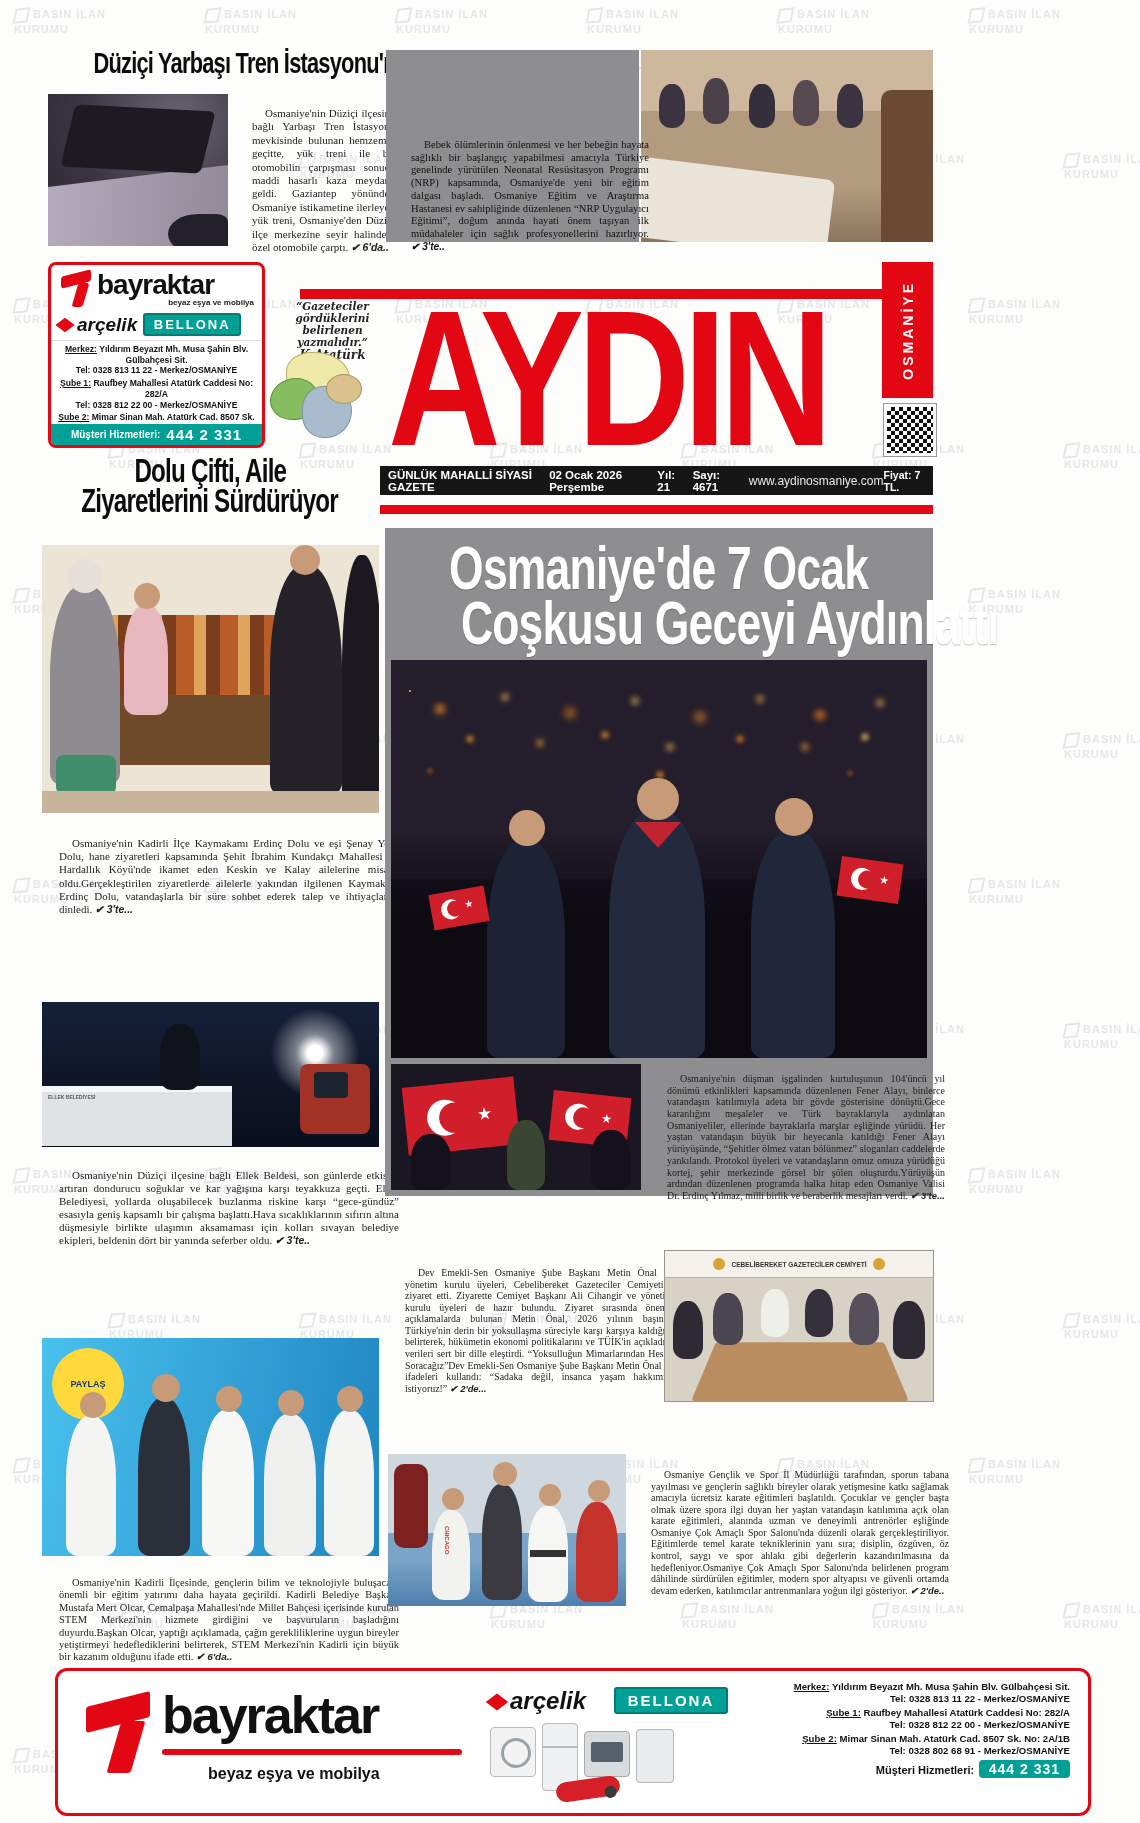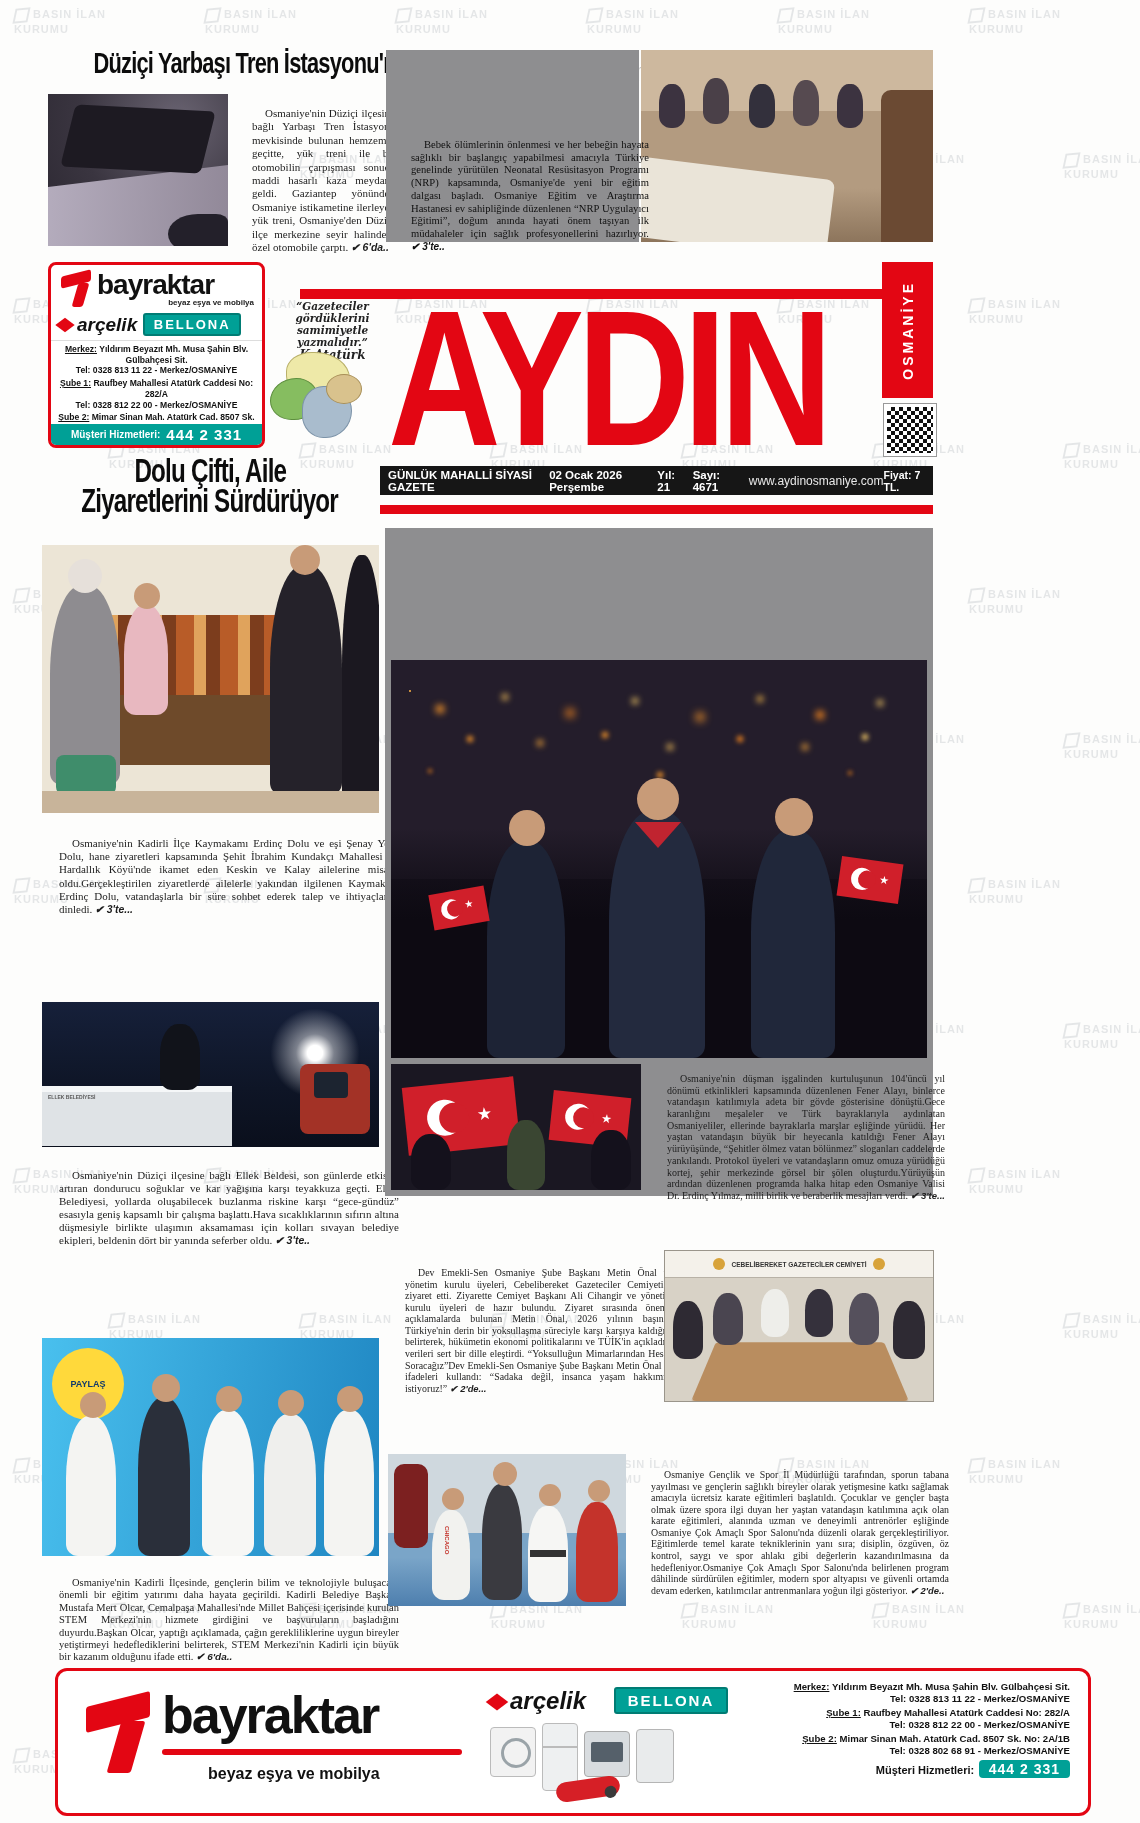--- a/index.html
+++ b/index.html
@@ -199,21 +199,21 @@
       <div class="addr" style="margin-top:2px"><span class="albl">Şube 1:</span> <span>Raufbey Mahallesi Atatürk Caddesi No: 282/A</span><br><span>Tel: 0328 812 22 00 - Merkez/OSMANİYE</span></div>
       <div class="addr" style="margin-top:2px"><span class="albl">Şube 2:</span> <span>Mimar Sinan Mah. Atatürk Cad. 8507 Sk. No: 2A/1B</span><br><span>Tel: 0328 802 68 91 - Merkez/OSMANİYE</span></div>
     </div>
     <div class="teal" style="position:absolute;left:0;bottom:0;width:100%;height:21px;display:flex;align-items:center;justify-content:center;gap:6px;border-radius:0 0 5px 5px">
       <span style="font-size:10px;font-weight:bold">Müşteri Hizmetleri:</span>
       <span style="font-size:15px;font-weight:bold;letter-spacing:1px">444 2 331</span>
     </div>
   </div>
 
   <div class="quote" style="left:262px;top:300px;width:125px;font-size:10.5px;text-align:center">
-    <span>“Gazeteciler gördüklerini</span><br><span>samimiyetle yazmalıdır.”</span><br>
+    <span>“Gazeteciler gördüklerini</span><br><span>belirlenen yazmalıdır.”</span><br>
     <span style="font-size:12px">K.Atatürk</span>
   </div>
   <div class="abs" style="left:268px;top:352px;width:108px;height:92px;z-index:2">
     <div class="ph" style="left:18px;top:0;width:62px;height:46px;background:#eee9a8;border:1px solid #b9b06a;border-radius:40% 55% 45% 50%"></div>
     <div class="ph" style="left:2px;top:26px;width:46px;height:40px;background:#86bd60;border:1px solid #5d8f3e;border-radius:55% 45% 50% 45%"></div>
     <div class="ph" style="left:34px;top:34px;width:48px;height:50px;background:#a9bccd;border:1px solid #7c93a8;border-radius:45% 50% 55% 45%"></div>
     <div class="ph" style="left:58px;top:22px;width:34px;height:28px;background:#d9c28d;border:1px solid #a88f58;border-radius:50%"></div>
   </div>
 
   <div class="aydin" style="left:388px;top:296px">AYDIN</div>
@@ -276,20 +276,24 @@
     <div class="fig" style="left:160px;top:72px;width:52px;height:146px;background:#f7f7f5"></div>
     <div class="head" style="left:174px;top:48px;width:26px;height:26px"></div>
     <div class="fig" style="left:222px;top:76px;width:52px;height:142px;background:#efefed"></div>
     <div class="head" style="left:236px;top:52px;width:26px;height:26px"></div>
     <div class="fig" style="left:282px;top:72px;width:50px;height:146px;background:#f4f4f2"></div>
     <div class="head" style="left:295px;top:48px;width:26px;height:26px"></div>
   </div>
   <p class="body abs" style="left:42px;top:1560px;width:340px;font-size:10.5px;line-height:1.18;z-index:1"><span>Osmaniye'nin Kadirli İlçesinde, gençlerin bilim ve teknolojiyle buluşacağı önemli bir eğitim yatırımı daha hayata geçirildi. Kadirli Belediye Başkanı Mustafa Mert Olcar, Cemalpaşa Mahallesi'nde Millet Bahçesi içerisinde kurulan STEM Merkezi'nin hizmete girdiğini ve başvuruların başladığını duyurdu.Başkan Olcar, yaptığı açıklamada, çağın gerekliliklerine uygun bireyler yetiştirmeyi hedeflediklerini belirterek, STEM Merkezi'nin Kadirli için büyük bir kazanım olduğunu ifade etti.</span> <span class="ref">✔ 6'da..</span></p>
 
   <div class="graybox" style="left:385px;top:528px;width:548px;height:668px"></div>
+  <h1 class="hl white abs" style="left:385px;top:540px;width:548px;font-size:57px;z-index:2;margin:0">
+    <span class="cond">Osmaniye'de 7 Ocak</span><br>
+    <span class="cond">Coşkusu Geceyi Aydınlattı</span>
+  </h1>
   <div class="photo" style="left:391px;top:660px;width:536px;height:398px;background:linear-gradient(#241d2b 0 55%,#191420 55%,#120e18)">
     <div class="flames" style="left:18px;top:30px"></div>
     <div class="ph" style="left:0;bottom:0;width:100%;height:230px;background:linear-gradient(transparent,#0d0a12 40%)"></div>
     <div class="fig" style="left:218px;top:150px;width:96px;height:248px;background:#232a3e"></div>
     <div class="head" style="left:246px;top:118px;width:42px;height:42px"></div>
     <div class="ph" style="left:244px;top:162px;width:46px;height:26px;background:#c02430;clip-path:polygon(0 0,100% 0,50% 100%)"></div>
     <div class="fig" style="left:96px;top:180px;width:78px;height:218px;background:#1d2335"></div>
     <div class="head" style="left:118px;top:150px;width:36px;height:36px"></div>
     <div class="fig" style="left:360px;top:170px;width:84px;height:228px;background:#20273a"></div>
     <div class="head" style="left:384px;top:138px;width:38px;height:38px"></div>

